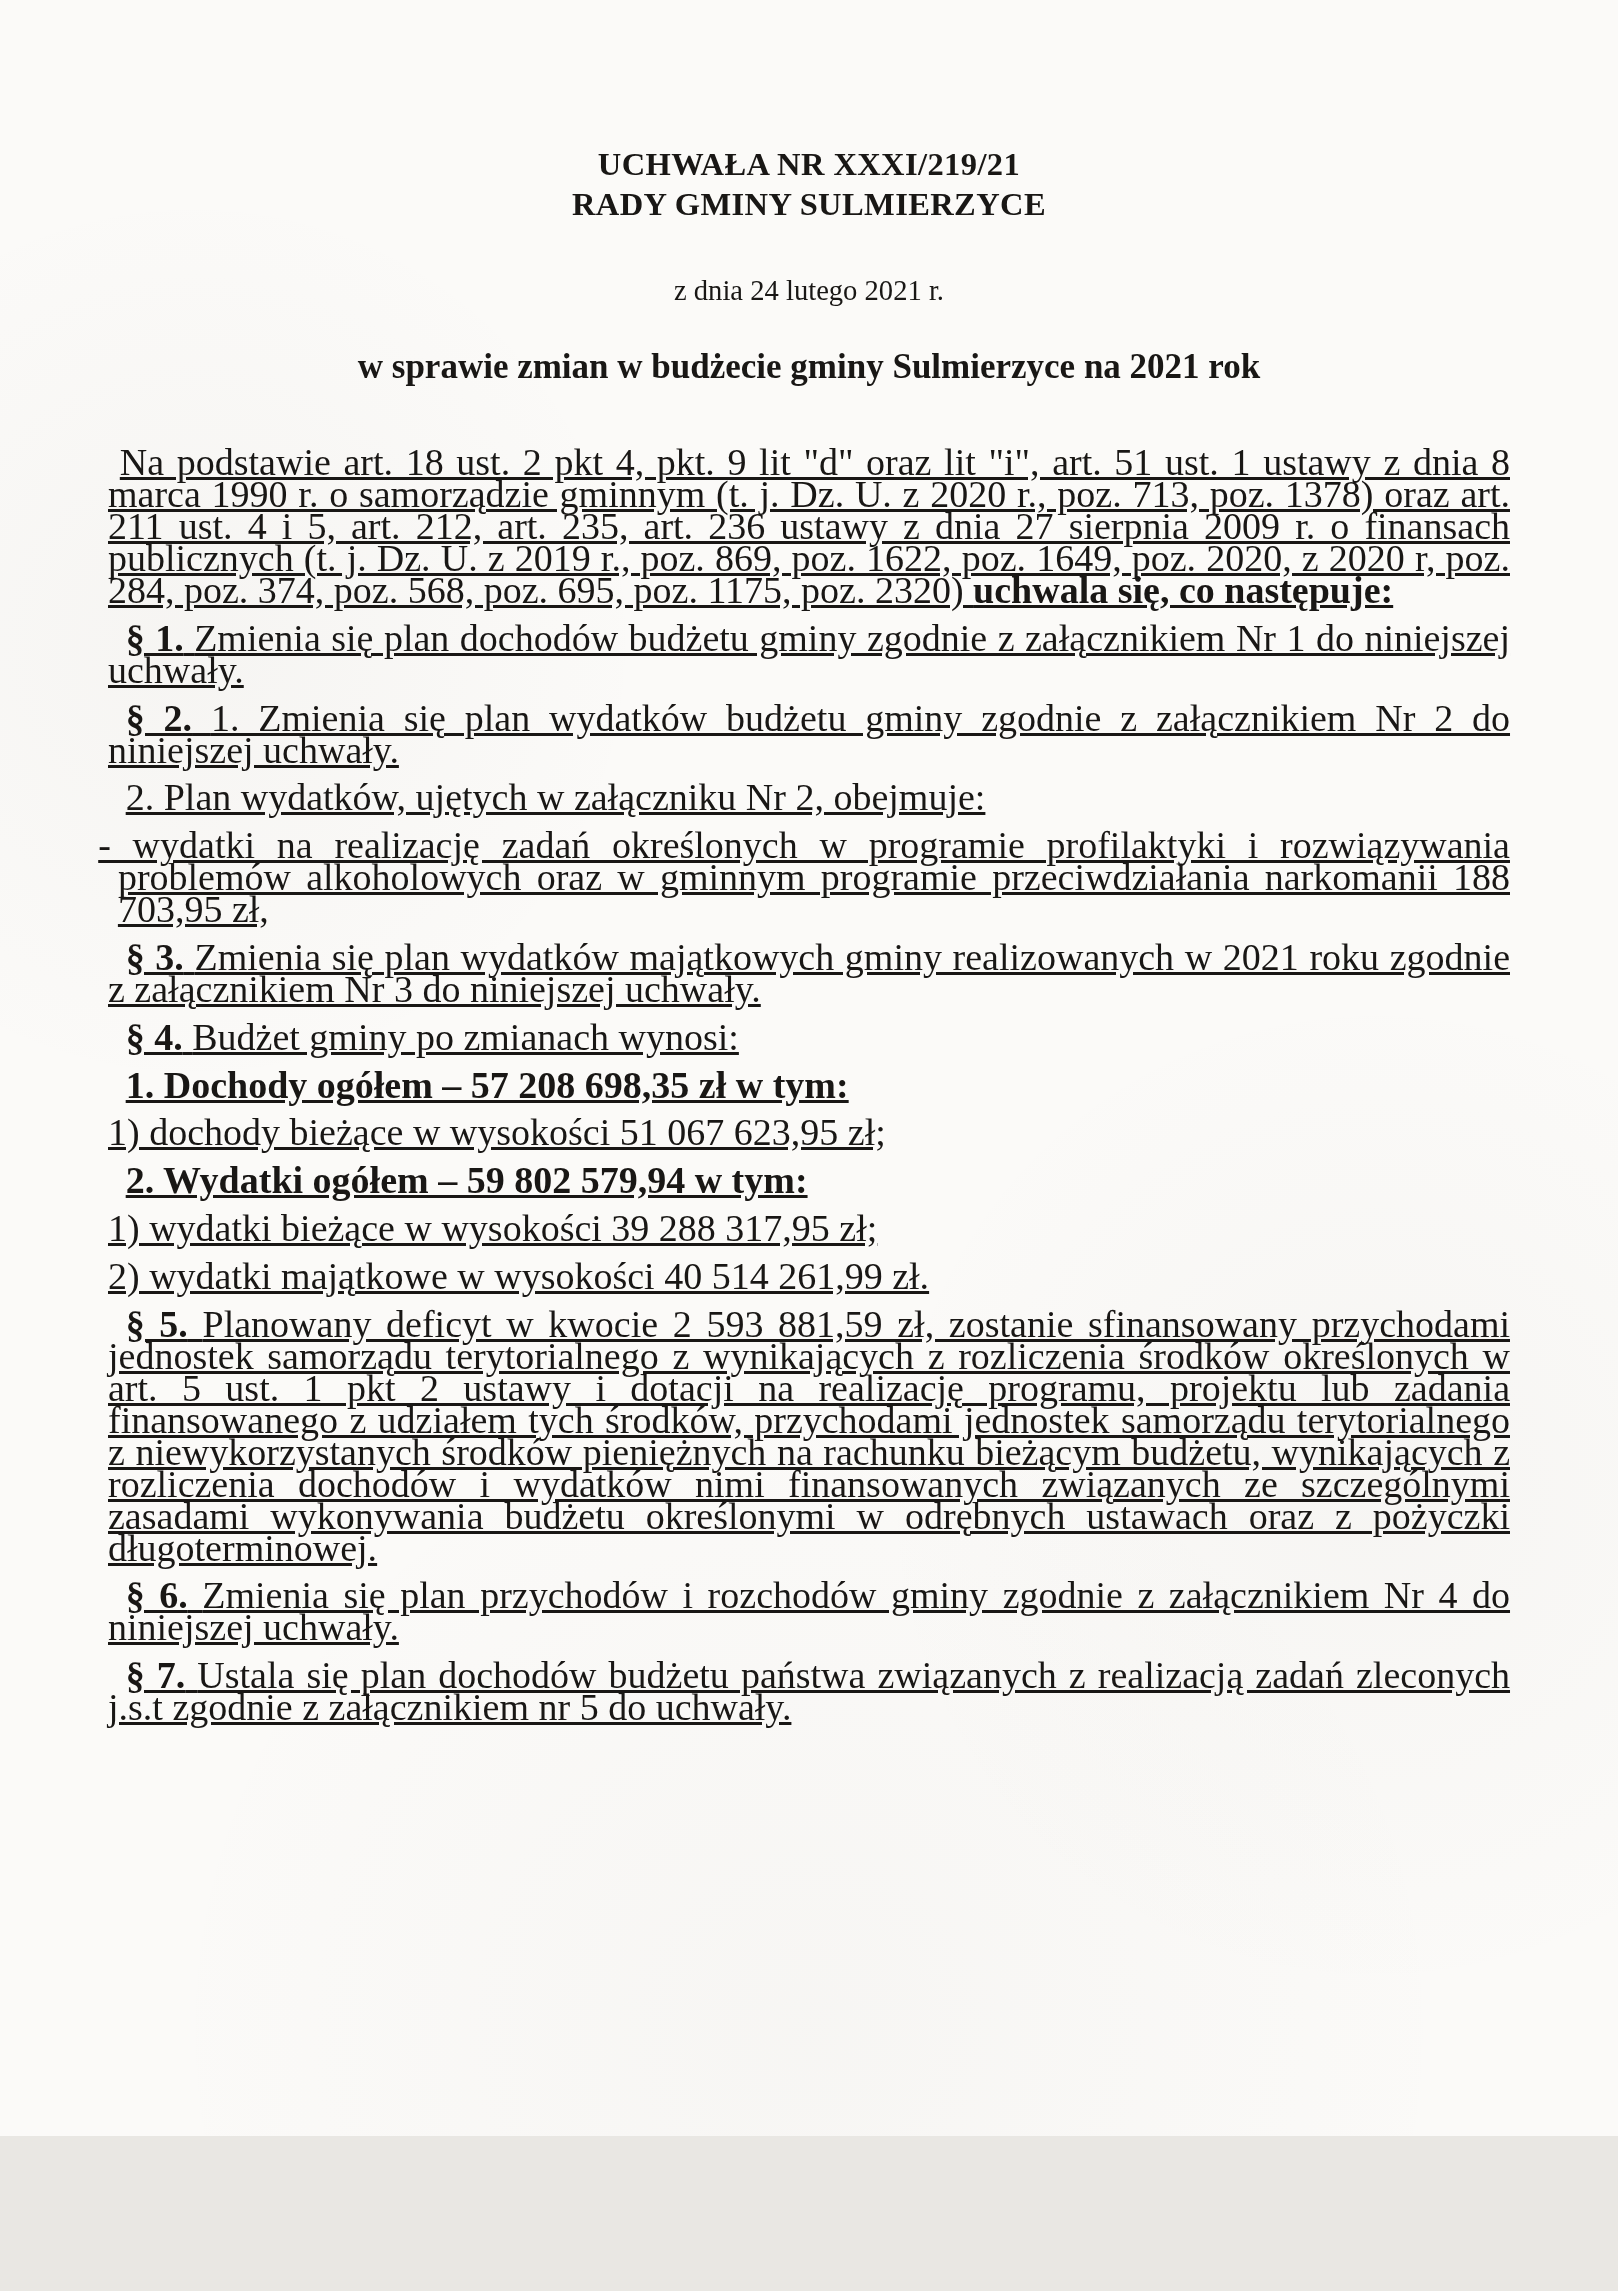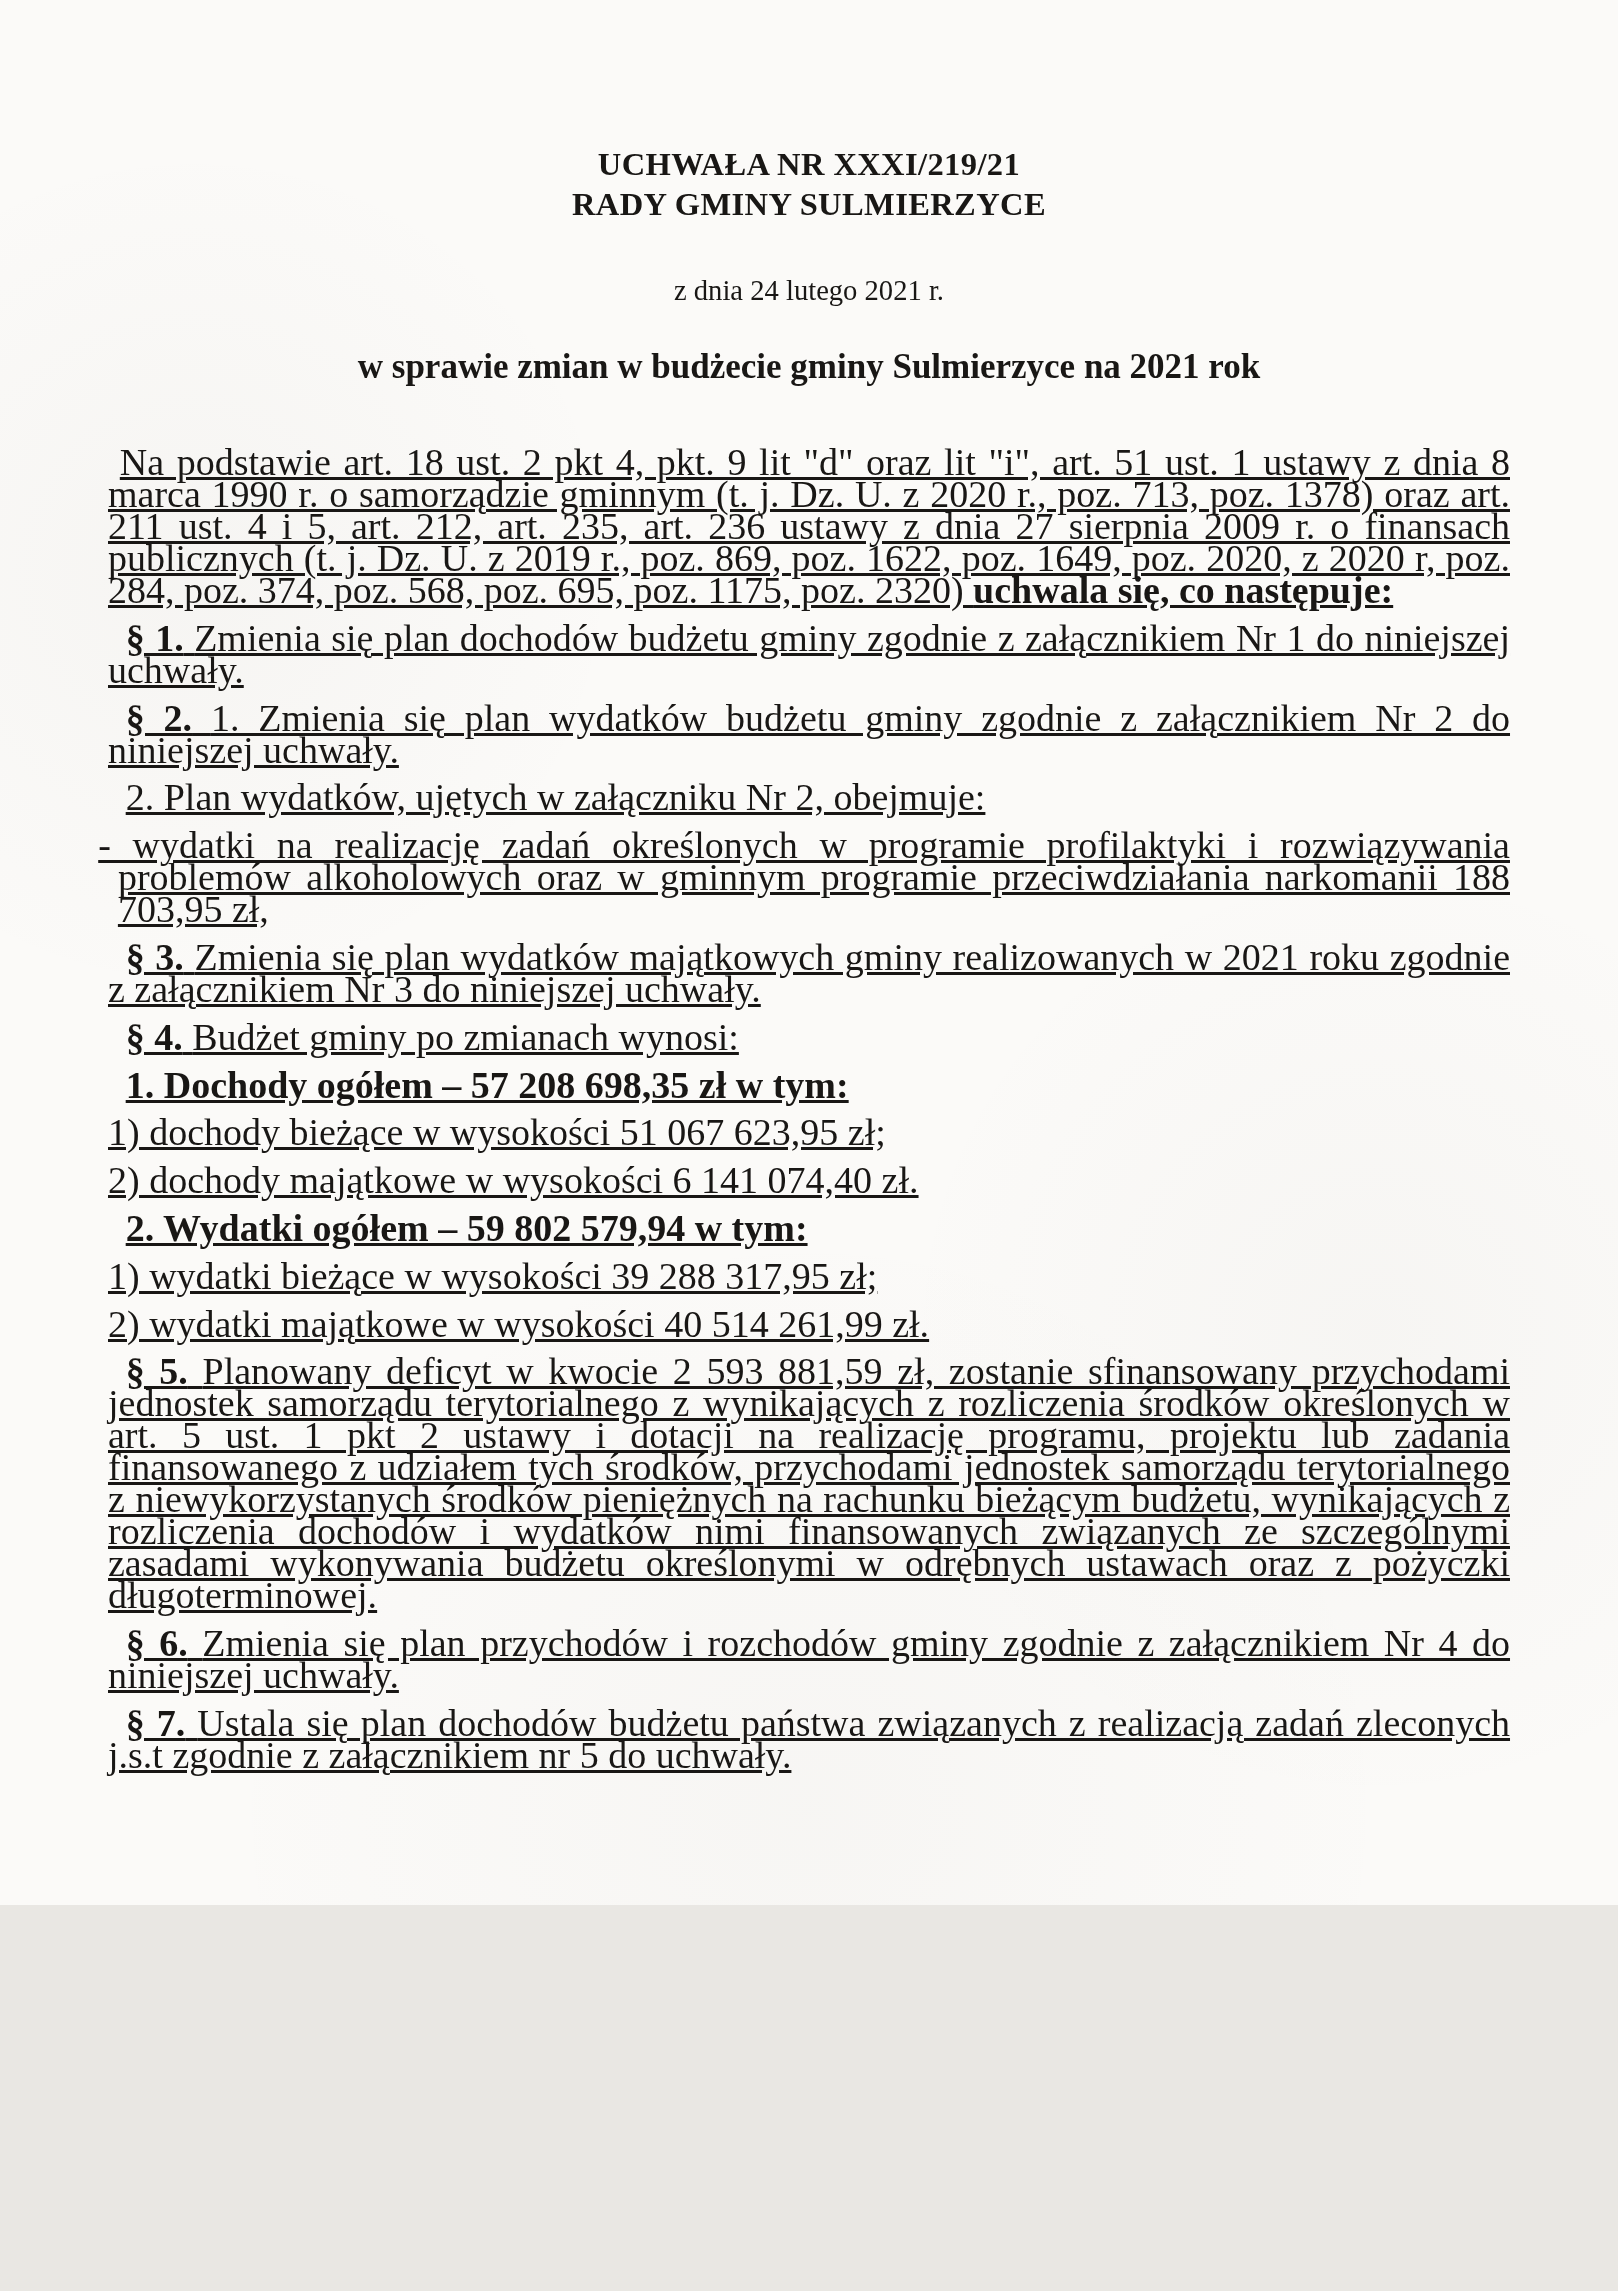--- a/index.html
+++ b/index.html
@@ -4,21 +4,21 @@
 <title>Uchwała NR XXXI/219/21</title>
 <style>
   html, body {
     margin: 0;
     padding: 0;
     background: #e9e7e3;
   }
   .page {
     position: relative;
     width: 1618px;
-    height: 1905px;
+    height: 2136px;
     margin: 0 auto;
     background: #fbfaf8;
     background-image:
       radial-gradient(circle at 12% 30%, rgba(120,115,105,0.04) 0, rgba(120,115,105,0) 22%),
       radial-gradient(circle at 85% 70%, rgba(120,115,105,0.035) 0, rgba(120,115,105,0) 25%),
       radial-gradient(circle at 50% 95%, rgba(120,115,105,0.03) 0, rgba(120,115,105,0) 30%);
     color: #191715;
     font-family: "Liberation Serif", "DejaVu Serif", serif;
     overflow: hidden;
   }
@@ -108,21 +108,20 @@
       <p class="para sect">2. Plan wydatków, ujętych w załączniku Nr 2, obejmuje:</p>
 
       <p class="para bullet">- wydatki na realizację zadań określonych w programie profilaktyki i rozwiązywania problemów alkoholowych oraz w gminnym programie przeciwdziałania narkomanii 188 703,95 zł,</p>
 
       <p class="para sect"><b class="lead">§ 3.</b> <span>Zmienia się plan wydatków majątkowych gminy realizowanych w 2021 roku zgodnie z załącznikiem Nr 3 do niniejszej uchwały.</span></p>
 
       <p class="para sect"><b class="lead">§ 4.</b> <span>Budżet gminy po zmianach wynosi:</span></p>
 
       <p class="para total">1. Dochody ogółem – 57 208 698,35 zł w tym:</p>
       <p class="para item">1) dochody bieżące w wysokości 51 067 623,95 zł;</p>
-      <p class="para item">2) dochody majątkowe w wysokości 6 141 074,40 zł.</p>
 
       <p class="para total">2. Wydatki ogółem – 59 802 579,94 w tym:</p>
       <p class="para item">1) wydatki bieżące w wysokości 39 288 317,95 zł;</p>
       <p class="para item">2) wydatki majątkowe w wysokości 40 514 261,99 zł.</p>
 
       <p class="para sect"><b class="lead">§ 5.</b> <span>Planowany deficyt w kwocie 2 593 881,59 zł, zostanie sfinansowany przychodami jednostek samorządu terytorialnego z wynikających z rozliczenia środków określonych w art. 5 ust. 1 pkt 2 ustawy i dotacji na realizację programu, projektu lub zadania finansowanego z udziałem tych środków, przychodami jednostek samorządu terytorialnego z niewykorzystanych środków pieniężnych na rachunku bieżącym budżetu, wynikających z rozliczenia dochodów i wydatków nimi finansowanych związanych ze szczególnymi zasadami wykonywania budżetu określonymi w odrębnych ustawach oraz z pożyczki długoterminowej.</span></p>
 
       <p class="para sect"><b class="lead">§ 6.</b> <span>Zmienia się plan przychodów i rozchodów gminy zgodnie z załącznikiem Nr 4 do niniejszej uchwały.</span></p>
 
       <p class="para sect"><b class="lead">§ 7.</b> <span>Ustala się plan dochodów budżetu państwa związanych z realizacją zadań zleconych j.s.t zgodnie z załącznikiem nr 5 do uchwały.</span></p>

